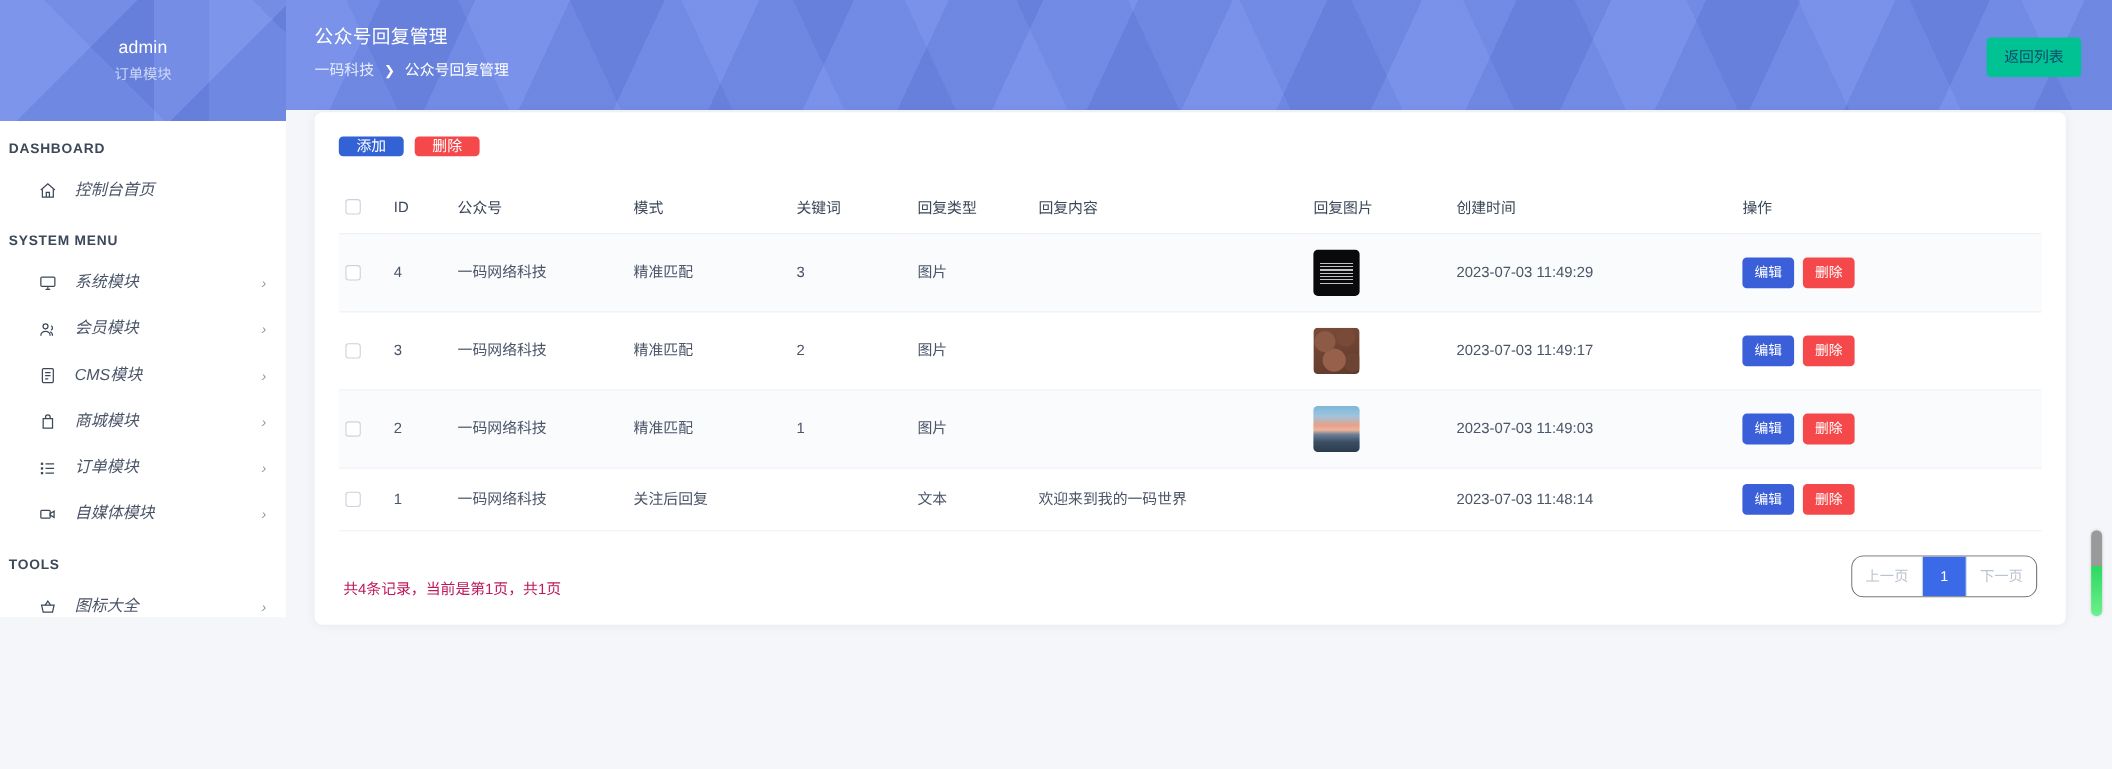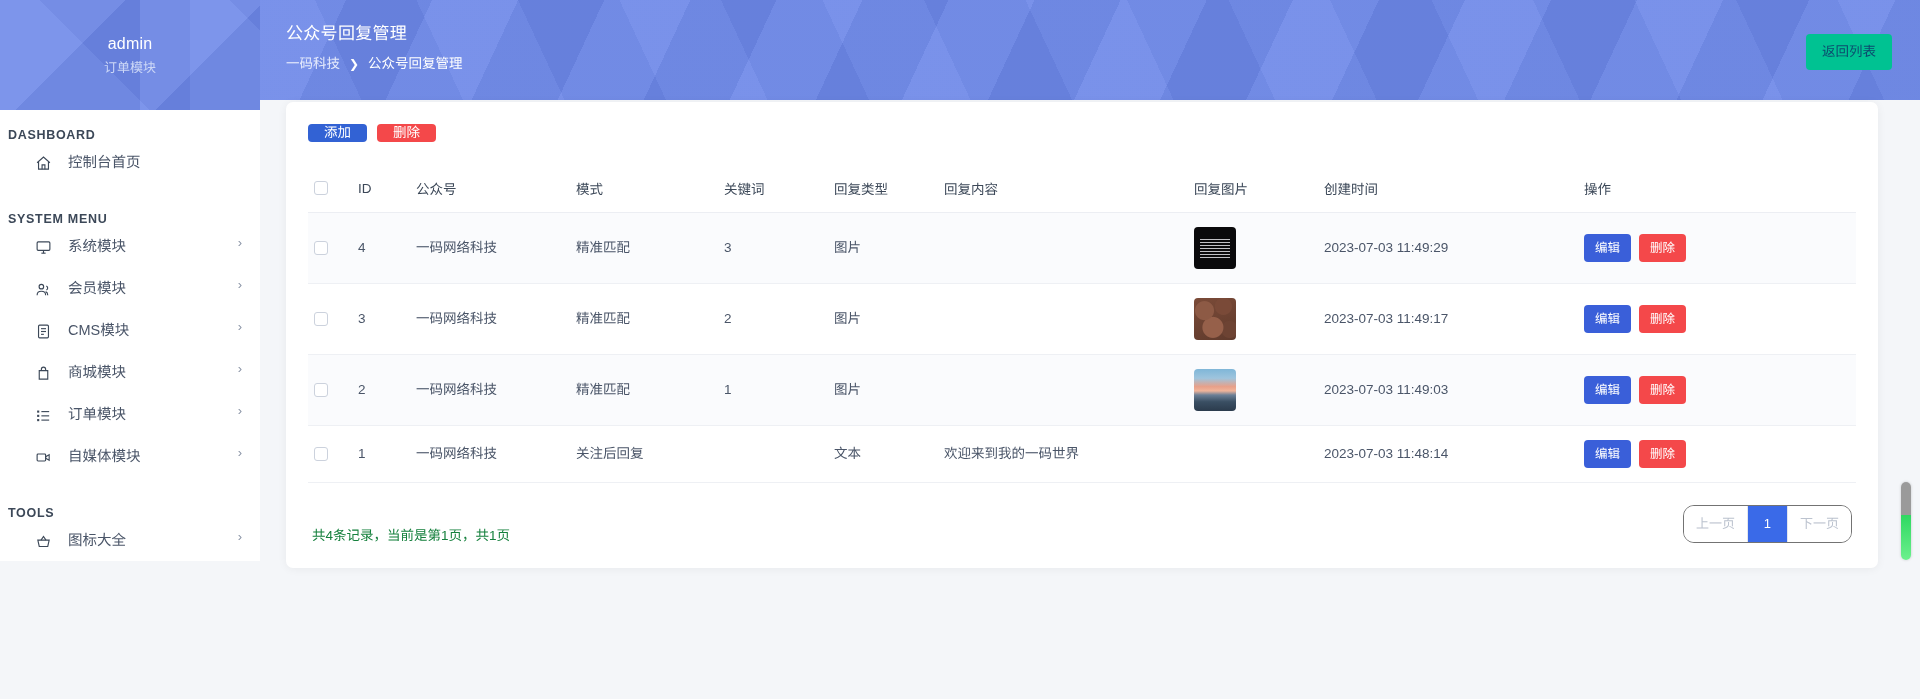--- a/index.html
+++ b/index.html
@@ -37,24 +37,24 @@
   }
   .sidebar-role {
     font-size: 13px; color: #cdd8f7; margin-top: 4px; line-height: 18px;
   }
   .nav-section-title {
     font-size: 12.5px; font-weight: bold; color: #3c4858;
     letter-spacing: .7px; padding: 18px 0 10px 8px;
     text-transform: uppercase;
   }
   .nav-item {
-    display: flex; 
+    display: flex; align-items: center;
     height: 42px; padding: 0 18px 0 32px;
     color: #4a5568; font-size: 14.5px;
-    cursor: pointer; position: relative;
+    cursor: pointer; position: relative; font-style: italic;
   }
   .nav-icon {
     width: 22px; height: 22px; flex: 0 0 22px;
     display: flex; align-items: center; justify-content: center;
     color: #3c4858; margin-right: 14px;
   }
   .nav-icon svg { width: 17px; height: 17px; stroke: #3c4858; fill: none; stroke-width: 1.6; }
   .nav-label { flex: 1; line-height: 20px; }
   .nav-chevron { color: #8a94a6; font-size: 13px; line-height: 1; }
 
@@ -175,21 +175,21 @@
     font-size: 12.5px; padding: 6px 11px; cursor: pointer;
     font-family: inherit; line-height: 16px;
   }
   .btn-edit { background: #3a5fd9; }
   .btn-del  { background: #f4484a; }
 
   .table-footer {
     display: flex; align-items: center; justify-content: space-between;
     padding: 18px 4px 4px 4px;
   }
-  .record-info { font-size: 13.5px; color: #15803d; line-height: 20px; margin-top: 25px; }
+  .record-info { font-size: 13.5px; color: #be185d; line-height: 20px; margin-top: 25px; }
   .pagination { display: flex; border: 1px solid #737373; border-radius: 11px; overflow: hidden; }
   .page-btn {
     min-width: 52px; text-align: center;
     padding: 9px 12px; font-size: 13px; line-height: 18px;
     background: #fff; color: #bcc3cf; cursor: default;
     border-right: 1px solid #e3e6ed; user-select: none;
   }
   .page-btn:last-child { border-right: none; }
   .page-btn.num { color: #64748b; cursor: pointer; min-width: 40px; }
   .page-btn.active { background: #3a6ae8; color: #fff; }

